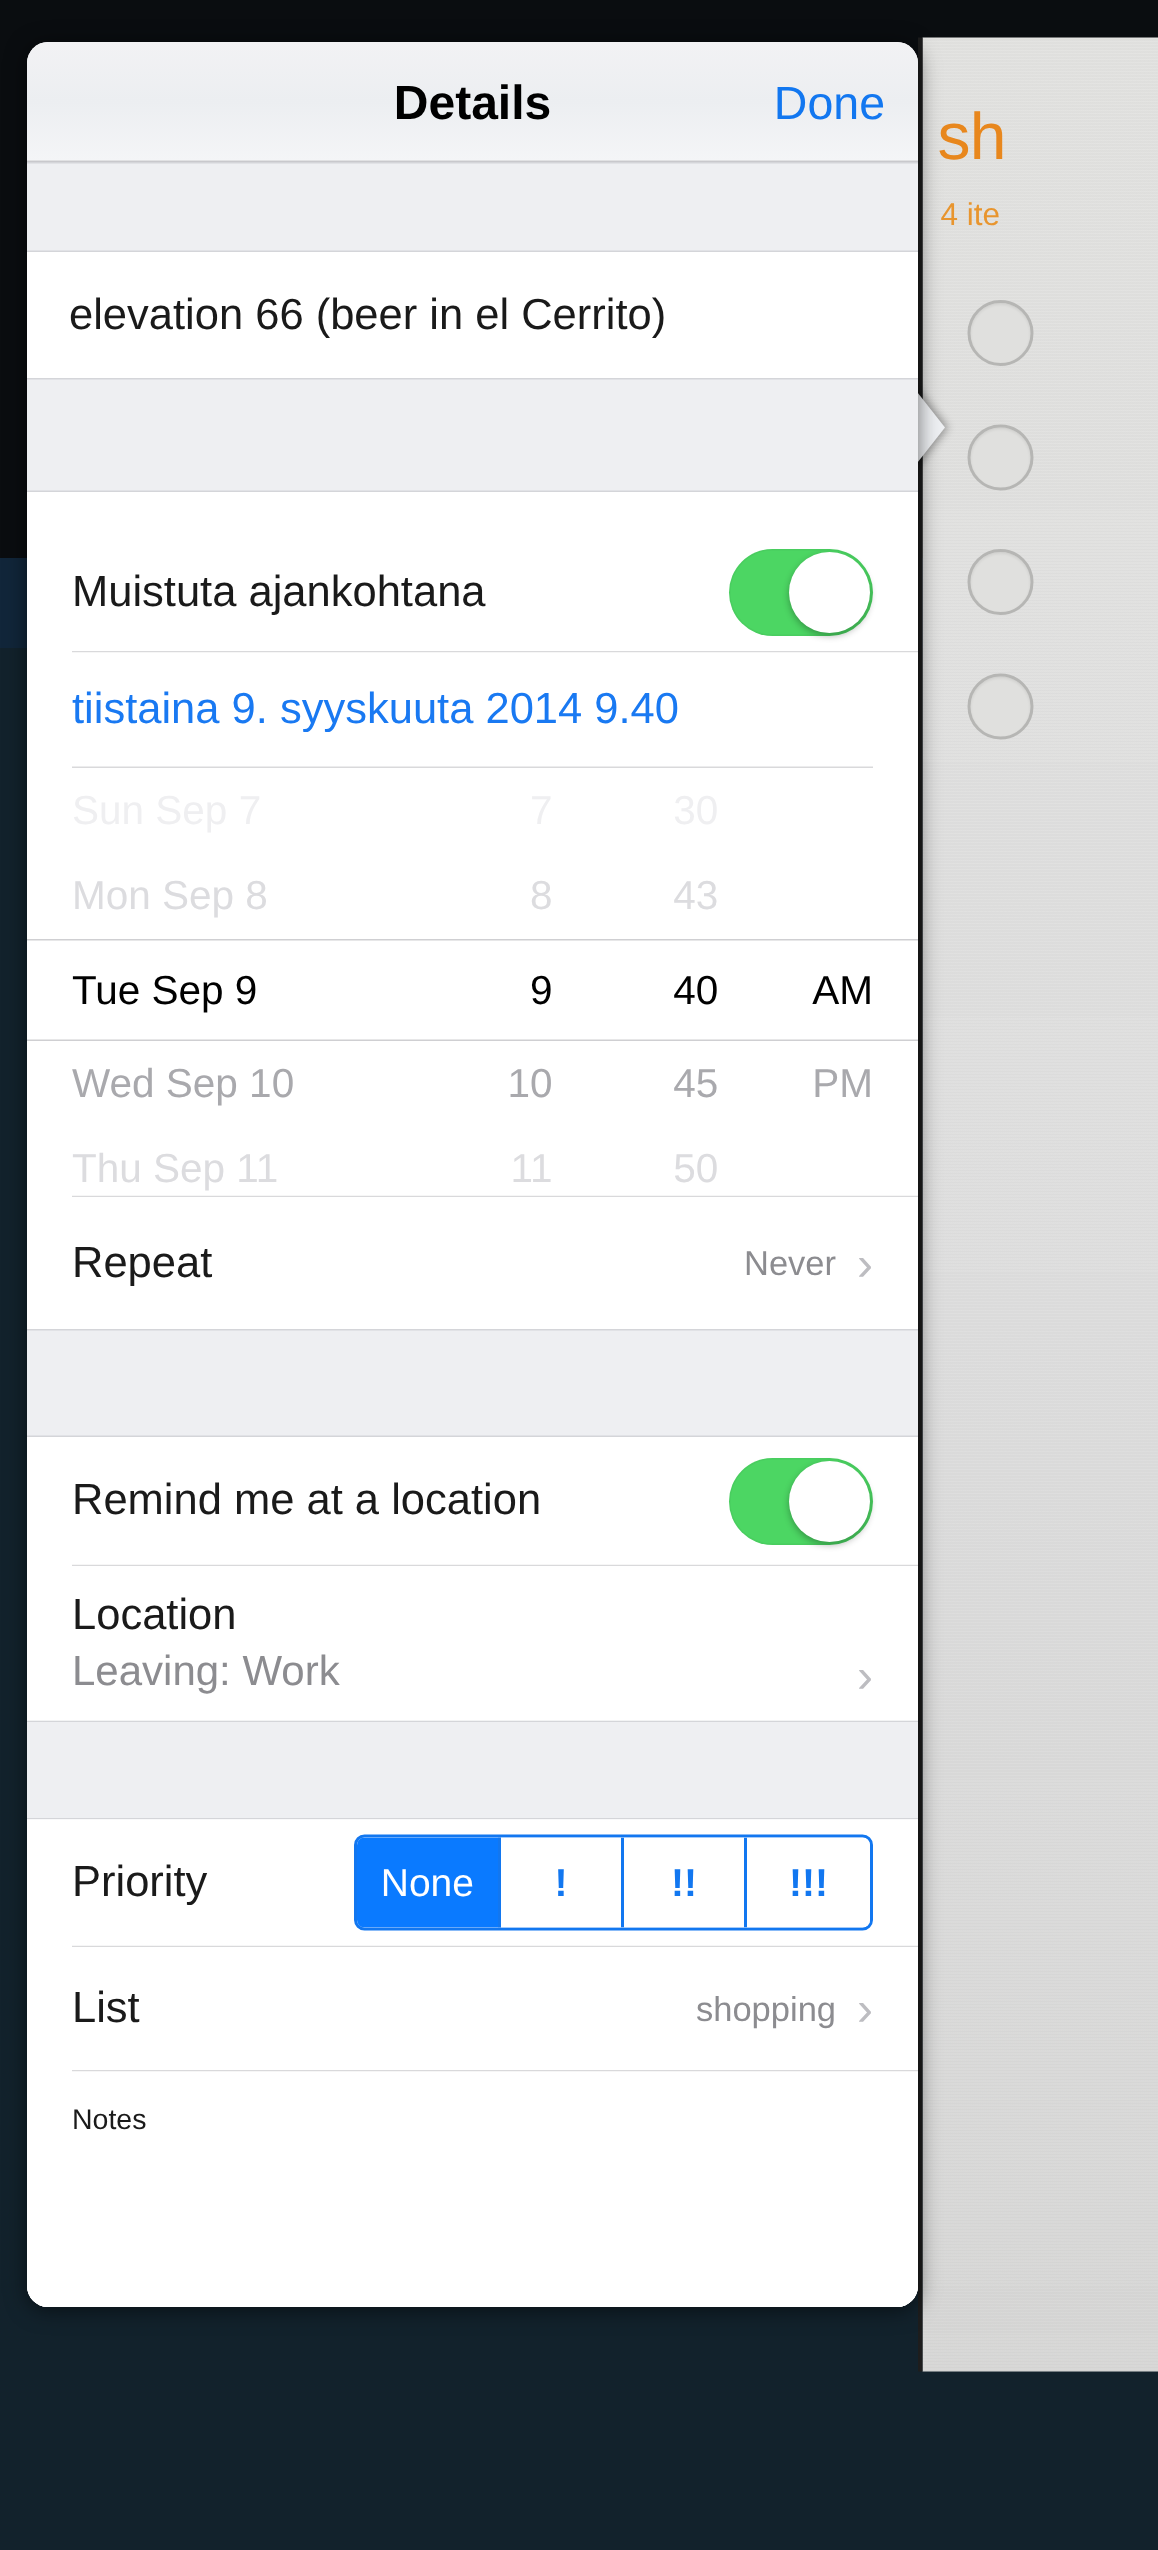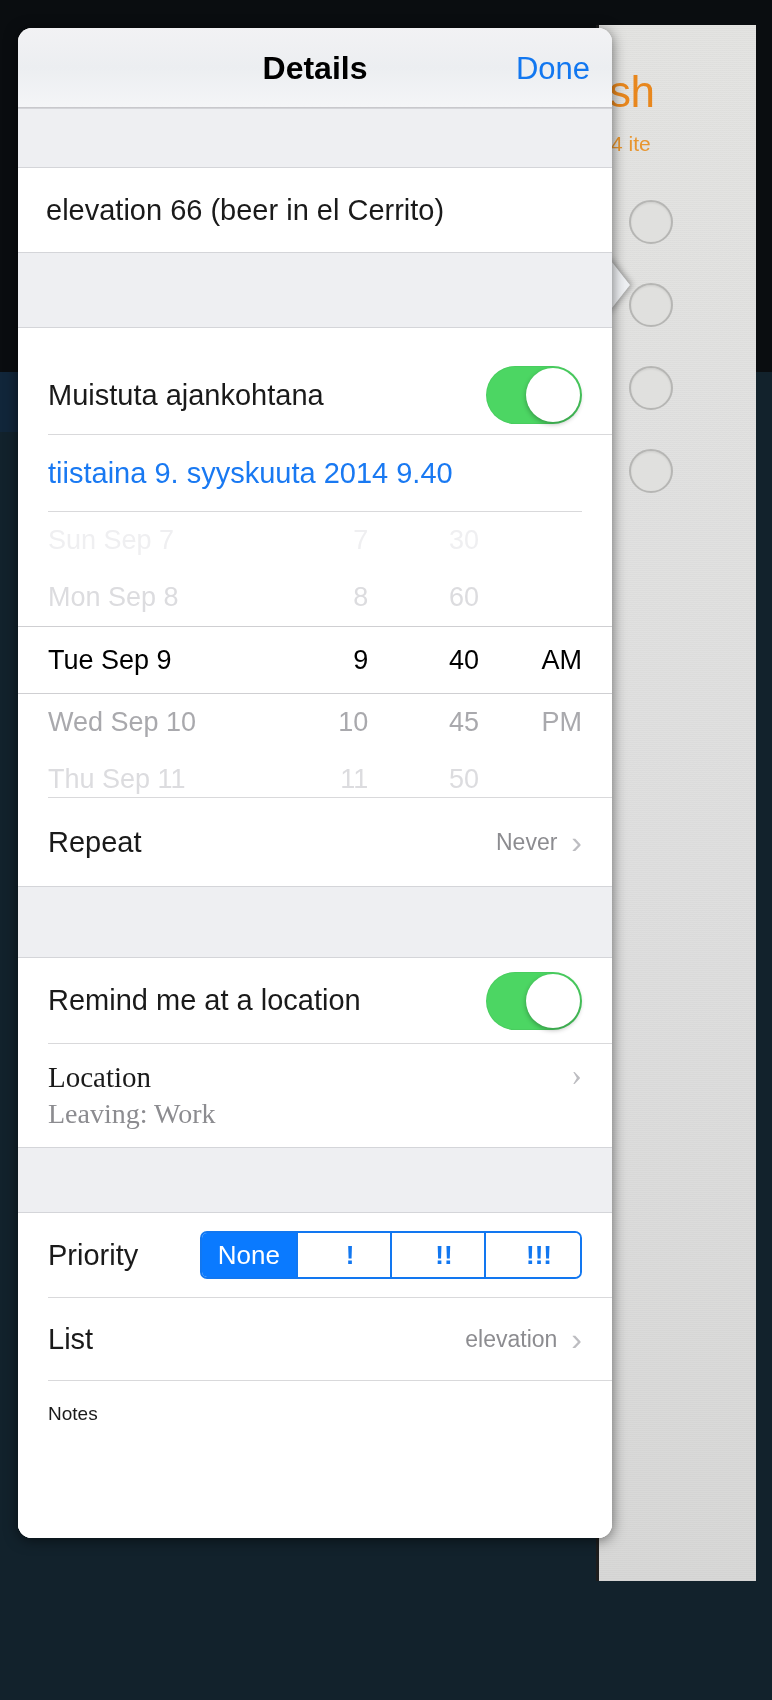--- a/index.html
+++ b/index.html
@@ -35,21 +35,21 @@
   .bg-navy-band {
     position: absolute;
     left: 0; top: 372px;
     width: 620px; height: 60px;
     background: #11263a;
   }
 
   
   .list-panel {
     position: absolute;
-    right: 16px;
+    right: 0;
     top: 25px;
     width: 160px;
     height: 1556px;
     background:
       repeating-linear-gradient(
         0deg,
         rgba(0,0,0,0.016) 0px,
         rgba(0,0,0,0.016) 1px,
         rgba(255,255,255,0.02) 1px,
         rgba(255,255,255,0.02) 2px),
@@ -263,22 +263,21 @@
     margin: 0 30px;
   }
 
   
   .segmented {
     margin-left: auto;
     display: flex;
     border: 2px solid #1277f0;
     border-radius: 7px;
     overflow: hidden;
-    height: 48px;
-    gap: 12px;
+    height: 64px;
   }
   .seg {
     min-width: 82px;
     padding: 0 16px;
     display: flex;
     align-items: center;
     justify-content: center;
     font-size: 26px;
     color: #1277f0;
     background: #fff;
@@ -290,24 +289,23 @@
   .seg.active {
     background: #0a7aff;
     color: #fff;
     font-weight: 400;
   }
 
   
   .cell-2line {
     position: relative;
     display: flex;
-    align-items: flex-start;
+    align-items: flex-end;
     padding: 14px 30px;
     background: #fff;
-    font-family: Liberation Serif, serif;
   }
   .loc-main { font-size: 29px; color: #1a1a1a; line-height: 1.32; }
   .loc-sub  { font-size: 28px; color: #8c8c90; line-height: 1.32; }
 
   .notes-area {
     background: #fff;
     padding: 0 30px;
     height: 160px;
     display: flex;
     align-items: flex-start;
@@ -381,21 +379,21 @@
         <div class="picker-row faintest">
           <span class="col-day">Sun Sep 7</span>
           <span class="col-hour">7</span>
           <span class="col-min">30</span>
           <span class="col-ampm"></span>
         </div>
 
         <div class="picker-row faint">
           <span class="col-day">Mon Sep 8</span>
           <span class="col-hour">8</span>
-          <span class="col-min">60</span>
+          <span class="col-min">43</span>
           <span class="col-ampm"></span>
         </div>
 
         <div class="picker-row sel">
           <span class="col-day">Tue Sep 9</span>
           <span class="col-hour">9</span>
           <span class="col-min">40</span>
           <span class="col-ampm">AM</span>
         </div>
 
@@ -459,21 +457,21 @@
           <div class="seg">!</div>
           <div class="seg">!!</div>
           <div class="seg">!!!</div>
         </div>
       </div>
 
       <div class="cell-sep"></div>
 
       <div class="cell" style="height:82px;">
         <div class="cell-label">List</div>
-        <div class="cell-value">elevation</div>
+        <div class="cell-value">shopping</div>
         <div class="chev">›</div>
       </div>
 
       <div class="cell-sep"></div>
 
       <div class="notes-area">
         <div class="notes-label">Notes</div>
       </div>
 
       <div class="pop-bottom-fill"></div>

